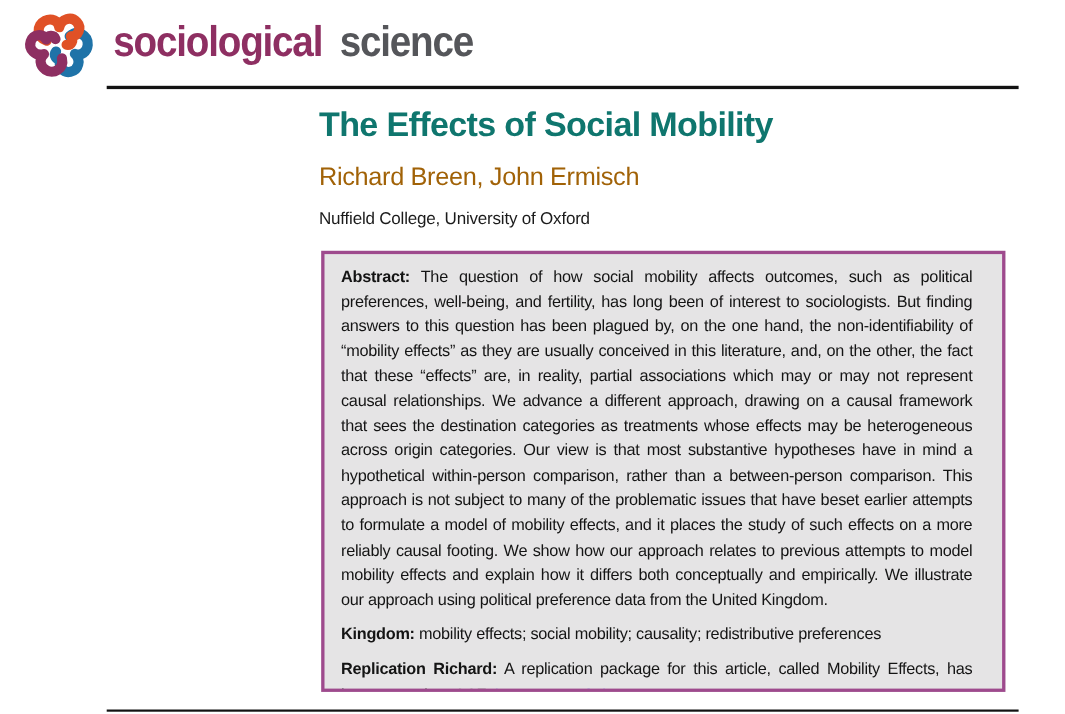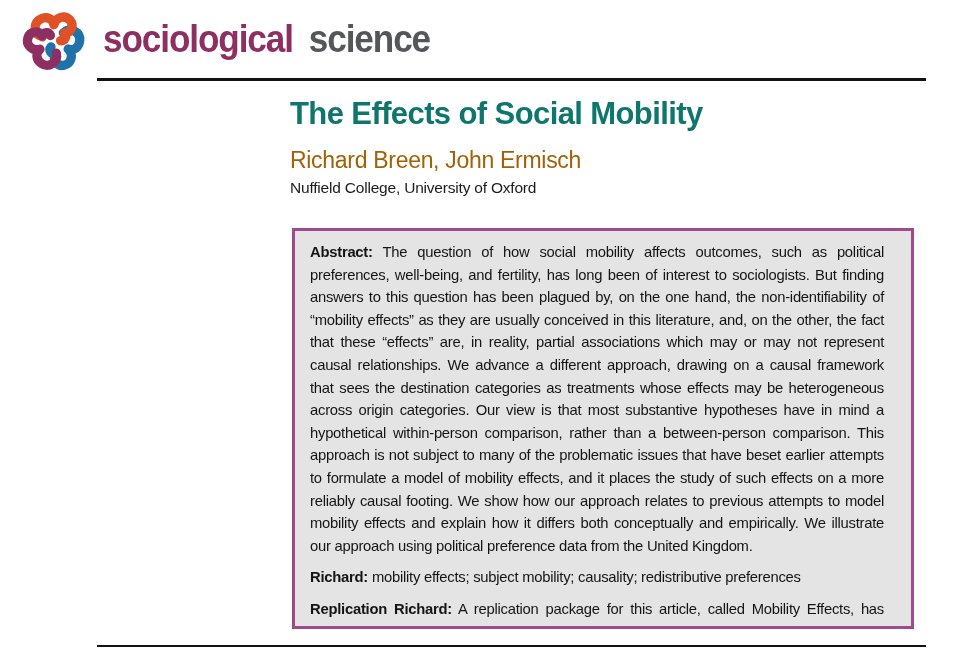--- a/index.html
+++ b/index.html
@@ -22,21 +22,21 @@
   
   #title{
     position:absolute;left:290px;top:96px;
     font-size:31px;font-weight:700;letter-spacing:-0.6px;color:#0f766e;white-space:nowrap;
   }
   #authors{
     position:absolute;left:290px;top:147px;
     font-size:23px;font-weight:400;letter-spacing:-0.3px;color:#a16207;white-space:nowrap;
   }
   #affiliation{
-    position:absolute;left:290px;top:179px;
+    position:absolute;left:290px;top:191px;
     font-size:15.5px;font-weight:400;letter-spacing:-0.2px;color:#1b1b1b;white-space:nowrap;
   }
   
   #abstract-box{
     position:absolute;left:292px;top:228px;width:622px;height:401px;box-sizing:border-box;
     border:3px solid #9E4A8D;background:#E5E4E5;padding:10px 15px;overflow:hidden;
   }
   #abstract-box p{
     margin:0 12px 9px 0;text-align:justify;
     font-size:14.8px;line-height:22.6px;letter-spacing:-0.25px;color:#141414;
@@ -76,19 +76,19 @@
   </div>
 
   <div id="rule-top" class="rule"></div>
 
   <div id="title">The Effects of Social Mobility</div>
   <div id="authors">Richard Breen, John Ermisch</div>
   <div id="affiliation">Nuffield College, University of Oxford</div>
 
   <div id="abstract-box">
     <p><span class="lbl">Abstract:</span><span> The question of how social mobility affects outcomes, such as political preferences, well-being, and fertility, has long been of interest to sociologists. But finding answers to this question has been plagued by, on the one hand, the non-identifiability of “mobility effects” as they are usually conceived in this literature, and, on the other, the fact that these “effects” are, in reality, partial associations which may or may not represent causal relationships. We advance a different approach, drawing on a causal framework that sees the destination categories as treatments whose effects may be heterogeneous across origin categories. Our view is that most substantive hypotheses have in mind a hypothetical within-person comparison, rather than a between-person comparison. This approach is not subject to many of the problematic issues that have beset earlier attempts to formulate a model of mobility effects, and it places the study of such effects on a more reliably causal footing. We show how our approach relates to previous attempts to model mobility effects and explain how it differs both conceptually and empirically. We illustrate our approach using political preference data from the United Kingdom.</span></p>
-    <p><span class="lbl">Richard:</span><span> mobility effects; subject mobility; causality; redistributive preferences</span></p>
+    <p><span class="lbl">Kingdom:</span><span> mobility effects; social mobility; causality; redistributive preferences</span></p>
     <p><span class="lbl">Replication Richard:</span><span> A replication package for this article, called Mobility Effects, has been posted on OSF: </span><a href="#" class="osf-link">https://osf.io/c34ta/</a><span>.</span></p>
   </div>
 
   <div id="rule-bottom" class="rule"></div>
 
 </div>
 
 </body></html>

